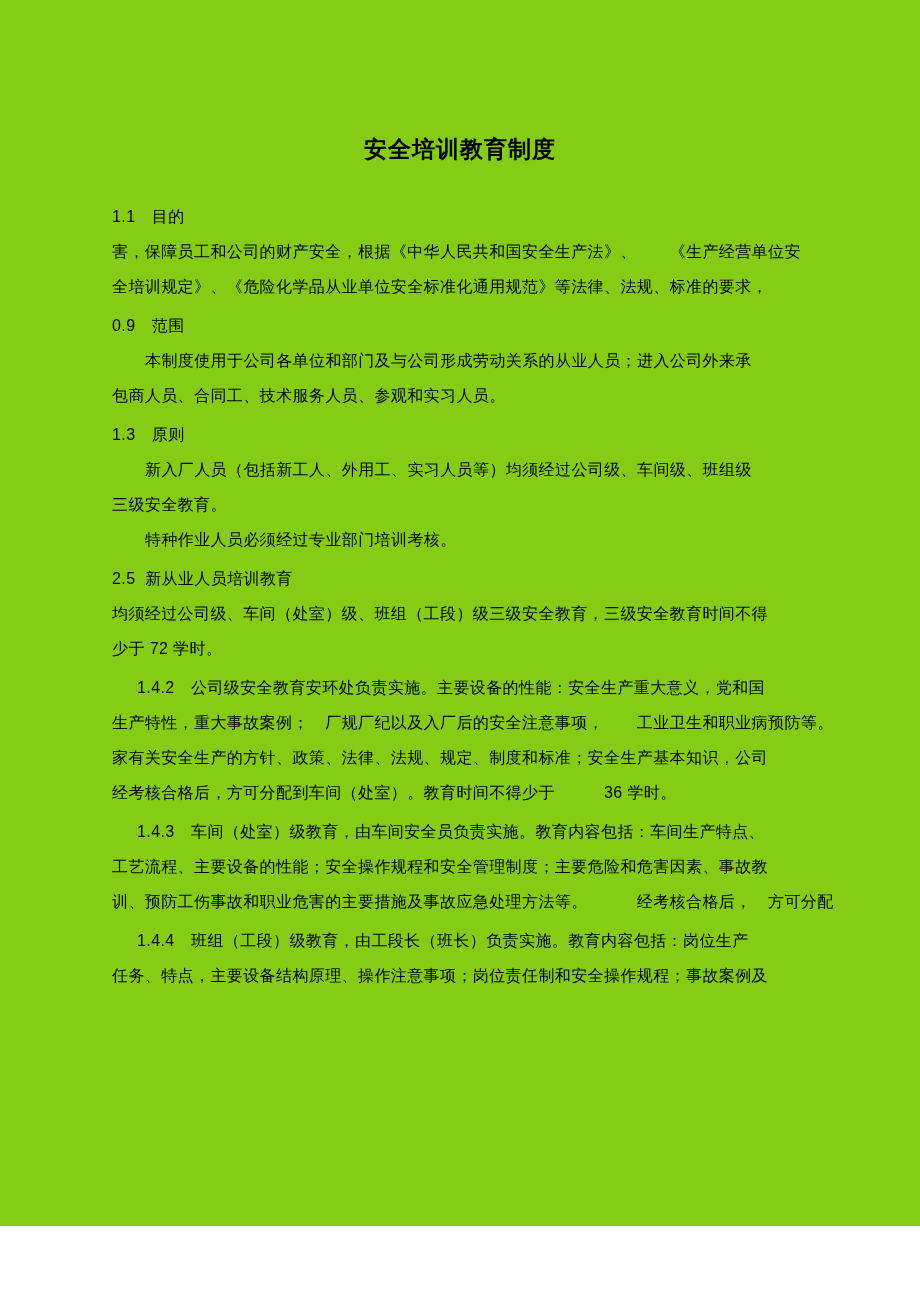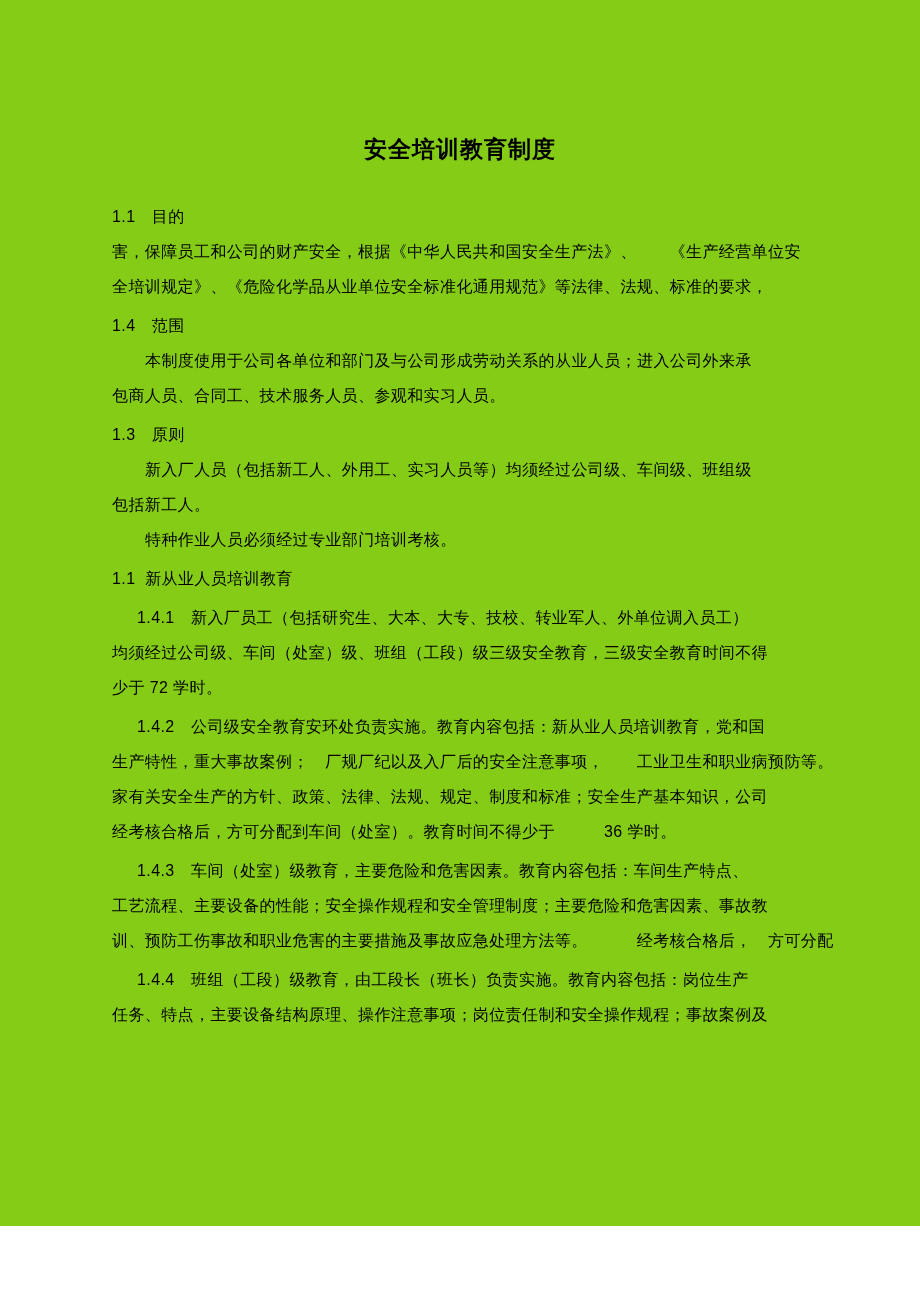--- a/index.html
+++ b/index.html
@@ -46,34 +46,33 @@
 </style>
 </head>
 <body>
 
 <div class="page">
   <h1 class="doc-title">安全培训教育制度</h1>
   <div class="doc-body" id="doc-body">
       <div class="line heading">1.1　目的</div>
       <div class="line plain">害，保障员工和公司的财产安全，根据《中华人民共和国安全生产法》、　　《生产经营单位安</div>
       <div class="line plain">全培训规定》、《危险化学品从业单位安全标准化通用规范》等法律、法规、标准的要求，</div>
-      <div class="line heading">1.4　范围</div>
+      <div class="line heading">0.9　范围</div>
       <div class="line indent">本制度使用于公司各单位和部门及与公司形成劳动关系的从业人员；进入公司外来承</div>
       <div class="line plain">包商人员、合同工、技术服务人员、参观和实习人员。</div>
       <div class="line heading">1.3　原则</div>
       <div class="line indent">新入厂人员（包括新工人、外用工、实习人员等）均须经过公司级、车间级、班组级</div>
-      <div class="line plain">包括新工人。</div>
+      <div class="line plain">三级安全教育。</div>
       <div class="line indent">特种作业人员必须经过专业部门培训考核。</div>
-      <div class="line heading">1.1  新从业人员培训教育</div>
-      <div class="line num">1.4.1　新入厂员工（包括研究生、大本、大专、技校、转业军人、外单位调入员工）</div>
+      <div class="line heading">2.5  新从业人员培训教育</div>
       <div class="line plain">均须经过公司级、车间（处室）级、班组（工段）级三级安全教育，三级安全教育时间不得</div>
       <div class="line plain">少于 72 学时。</div>
-      <div class="line num">1.4.2　公司级安全教育安环处负责实施。教育内容包括：新从业人员培训教育，党和国</div>
+      <div class="line num">1.4.2　公司级安全教育安环处负责实施。主要设备的性能：安全生产重大意义，党和国</div>
       <div class="line plain">生产特性，重大事故案例；　厂规厂纪以及入厂后的安全注意事项，　　工业卫生和职业病预防等。</div>
       <div class="line plain">家有关安全生产的方针、政策、法律、法规、规定、制度和标准；安全生产基本知识，公司</div>
       <div class="line plain">经考核合格后，方可分配到车间（处室）。教育时间不得少于　　　36 学时。</div>
-      <div class="line num">1.4.3　车间（处室）级教育，主要危险和危害因素。教育内容包括：车间生产特点、</div>
+      <div class="line num">1.4.3　车间（处室）级教育，由车间安全员负责实施。教育内容包括：车间生产特点、</div>
       <div class="line plain">工艺流程、主要设备的性能；安全操作规程和安全管理制度；主要危险和危害因素、事故教</div>
       <div class="line plain">训、预防工伤事故和职业危害的主要措施及事故应急处理方法等。　　　经考核合格后，　方可分配</div>
       <div class="line num">1.4.4　班组（工段）级教育，由工段长（班长）负责实施。教育内容包括：岗位生产</div>
       <div class="line plain">任务、特点，主要设备结构原理、操作注意事项；岗位责任制和安全操作规程；事故案例及</div>
     </div>
 </div>
 
 </body></html>

